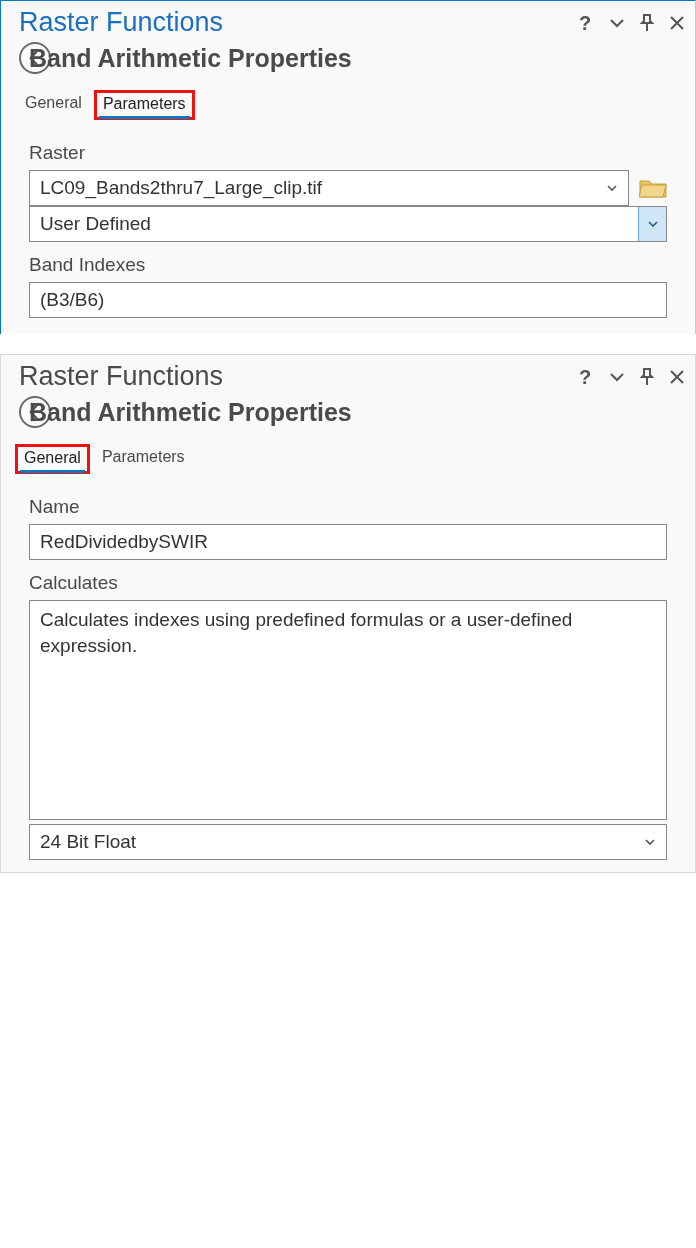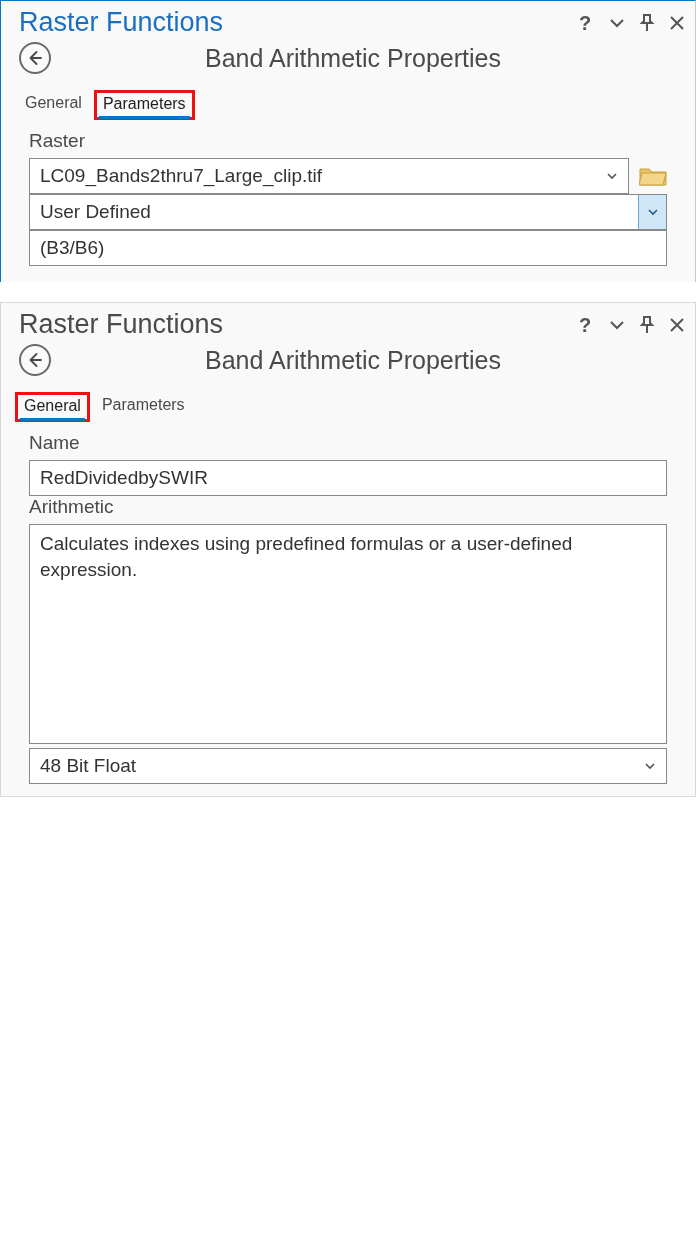--- a/index.html
+++ b/index.html
@@ -47,23 +47,23 @@
     border-radius: 50%;
     display: inline-flex; align-items: center; justify-content: center;
     color: #4a4a4a;
     background: #fafafa;
     cursor: pointer;
     flex-shrink: 0;
   }
   .back-btn svg { width: 18px; height: 18px; }
   .subtitle {
     flex: 1;
-    text-align: center;
+    text-align: left;
     font-size: 25px;
-    font-weight: 400;
+    font-weight: 700;
     color: #4a4a4a;
     margin-left: -30px;
   }
 
   .tabs {
     display: flex;
     gap: 18px;
     padding: 12px 22px 8px 22px;
     font-size: 16px;
     color: #4a4a4a;
@@ -74,21 +74,21 @@
     position: absolute; left: 2px; right: 2px; bottom: -2px;
     height: 3px; background: #0079c1;
   }
   .highlight-box {
     border: 3px solid #e11; padding: 2px 6px; margin: -4px -8px;
   }
 
   .form { padding: 6px 28px; }
   .field-label {
     font-size: 19px; color: #4a4a4a;
-    margin-top: 0; margin-bottom: 6px;
+    margin-top: 12px; margin-bottom: 6px;
   }
   .select-row { display: flex; align-items: center; gap: 10px; }
   .select, .input, .textarea, .selectbox {
     width: 100%; font-size: 19px; color: #333; background: #fff;
     border: 1px solid #888; padding: 6px 10px;
     font-family: inherit;
   }
   .select { display: flex; align-items: center; justify-content: space-between; cursor: pointer; gap: 8px; }
   .select .chev { color: #555; }
   .selectbox {
@@ -176,20 +176,21 @@
 
     <div class="selectbox">
       <span class="val">User Defined</span>
       <span class="dropbtn">
         <svg width="12" height="12" viewBox="0 0 12 12">
             <path d="M2 4 L6 8 L10 4" fill="none" stroke="#2a5c8a" stroke-width="1.6"></path>
           </svg>
       </span>
     </div>
 
+    <div class="field-label">Band Indexes</div>
     <input class="input" value="(B3/B6)" style="">
   </div>
 </div>
 
 <div class="panel bottom">
   <div class="titlebar">
     <h1>Raster Functions</h1>
     <div class="title-icons">
       <span>
         <svg width="18" height="20" viewBox="0 0 18 20">
@@ -230,25 +231,25 @@
     </div>
     <div class="tab">
       <span>Parameters</span>
     </div>
   </div>
 
   <div class="form">
     <div class="field-label">Name</div>
     <input class="input" value="RedDividedbySWIR" style="">
 
-    <div class="field-label">Arithmetic</div>
+    <div class="field-label">Calculates</div>
     <textarea class="textarea" style="">Calculates indexes using predefined formulas or a user-defined expression.</textarea>
 
     <div class="select">
-      <span>48 Bit Float</span>
+      <span>24 Bit Float</span>
       <span class="chev">
         <svg width="12" height="12" viewBox="0 0 12 12">
             <path d="M2 4 L6 8 L10 4" fill="none" stroke="#555" stroke-width="1.6"></path>
           </svg>
       </span>
     </div>
   </div>
 </div>
 
 </body></html>

